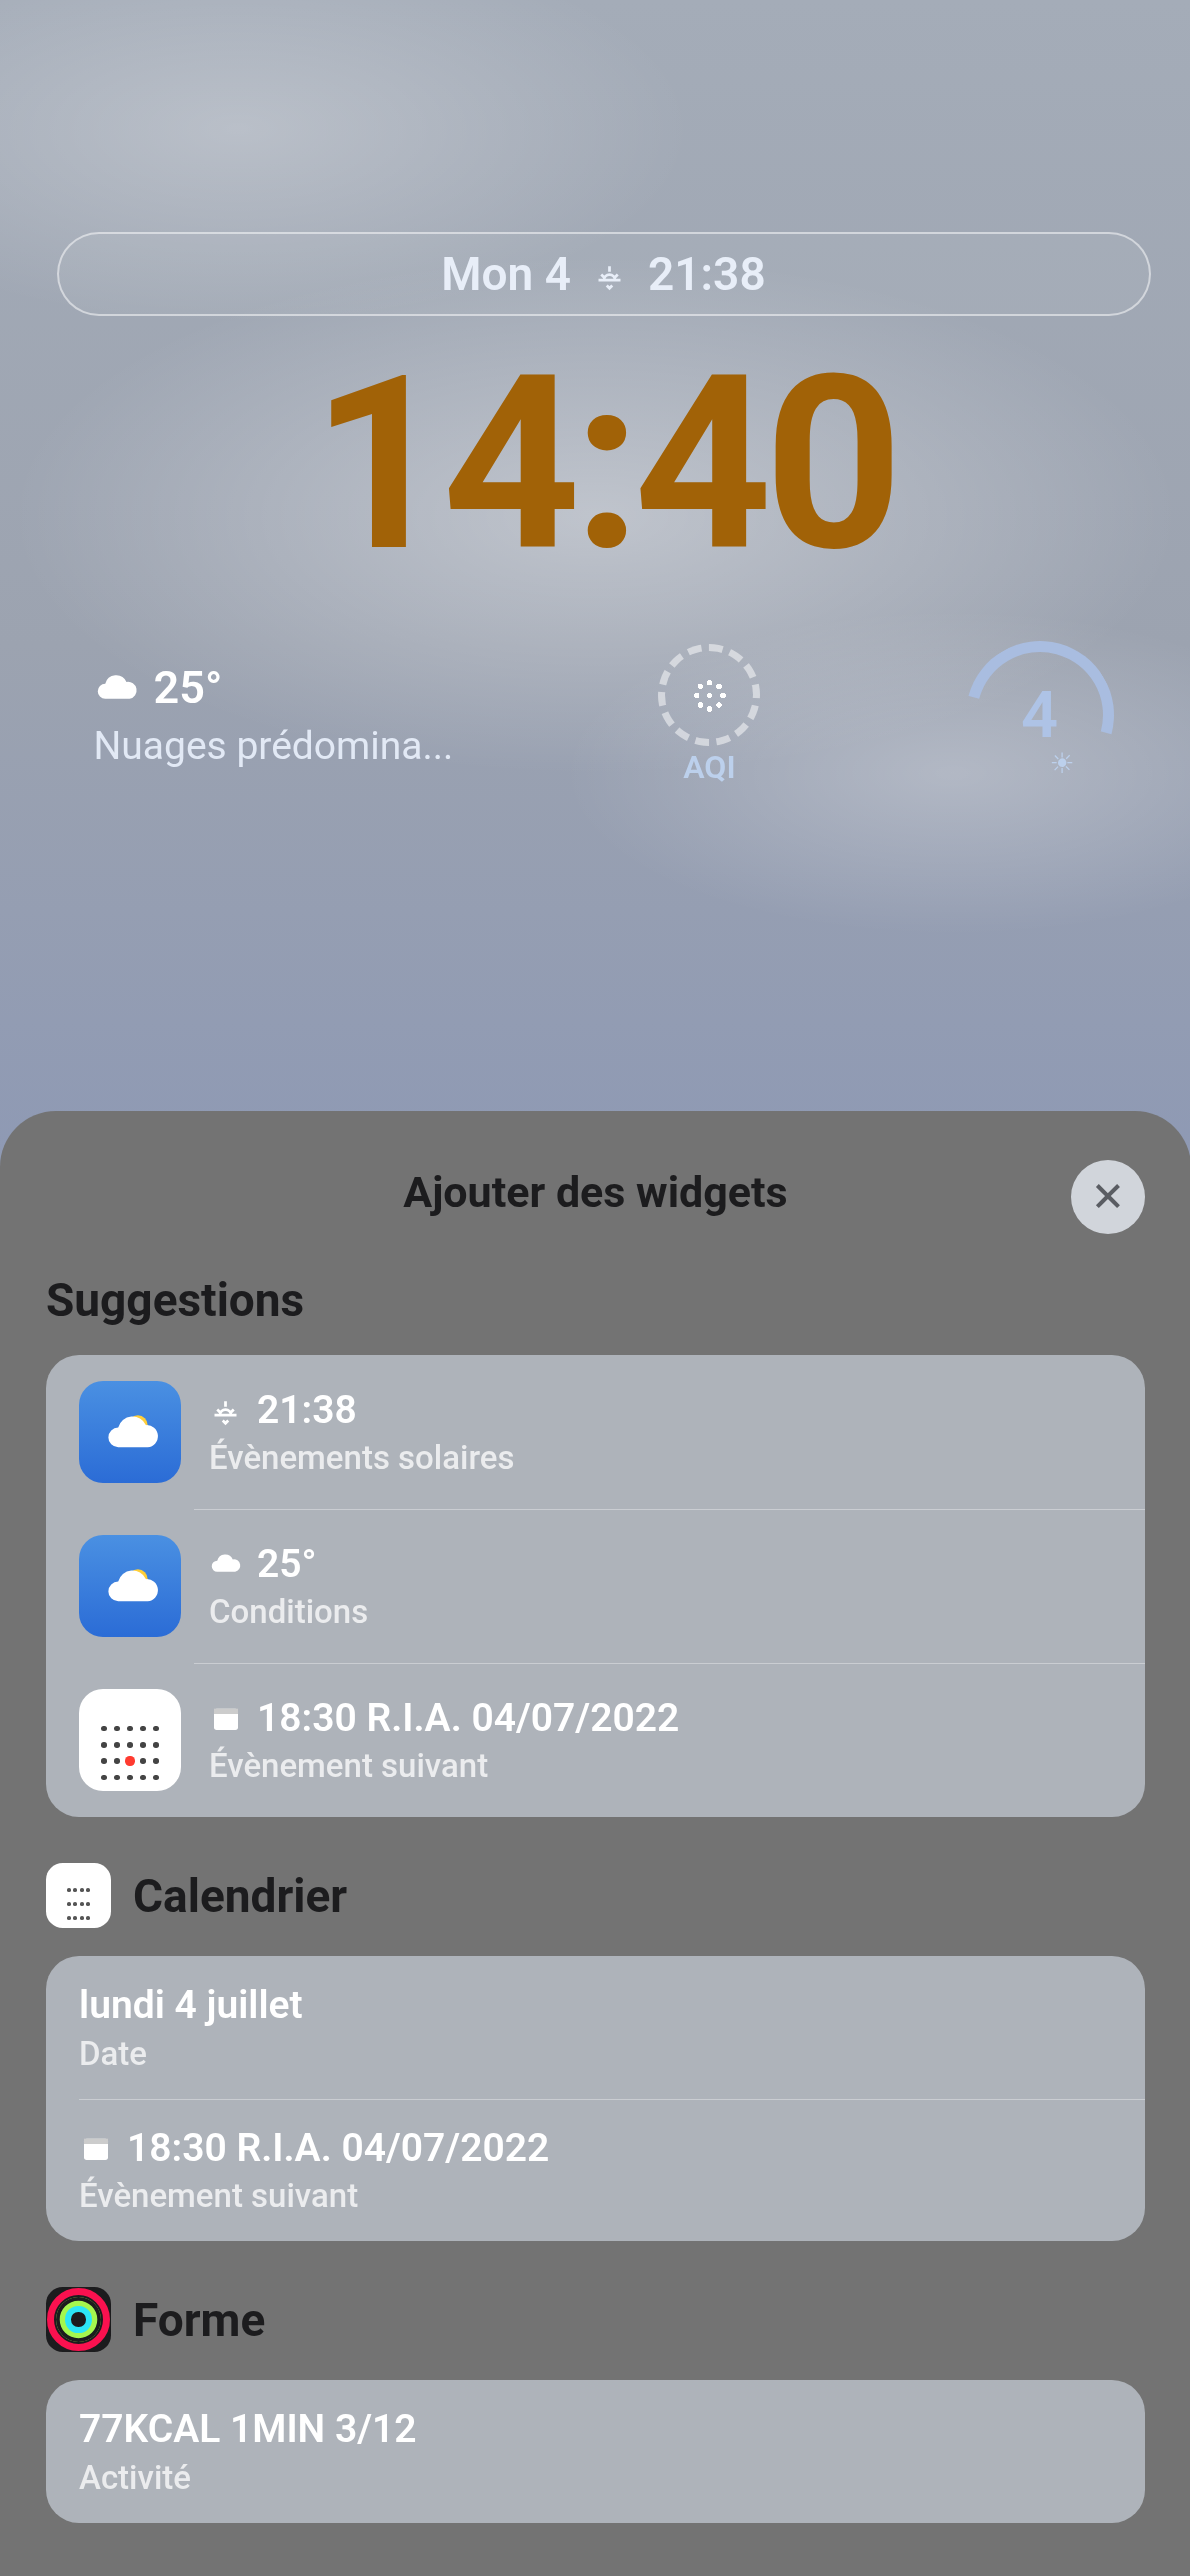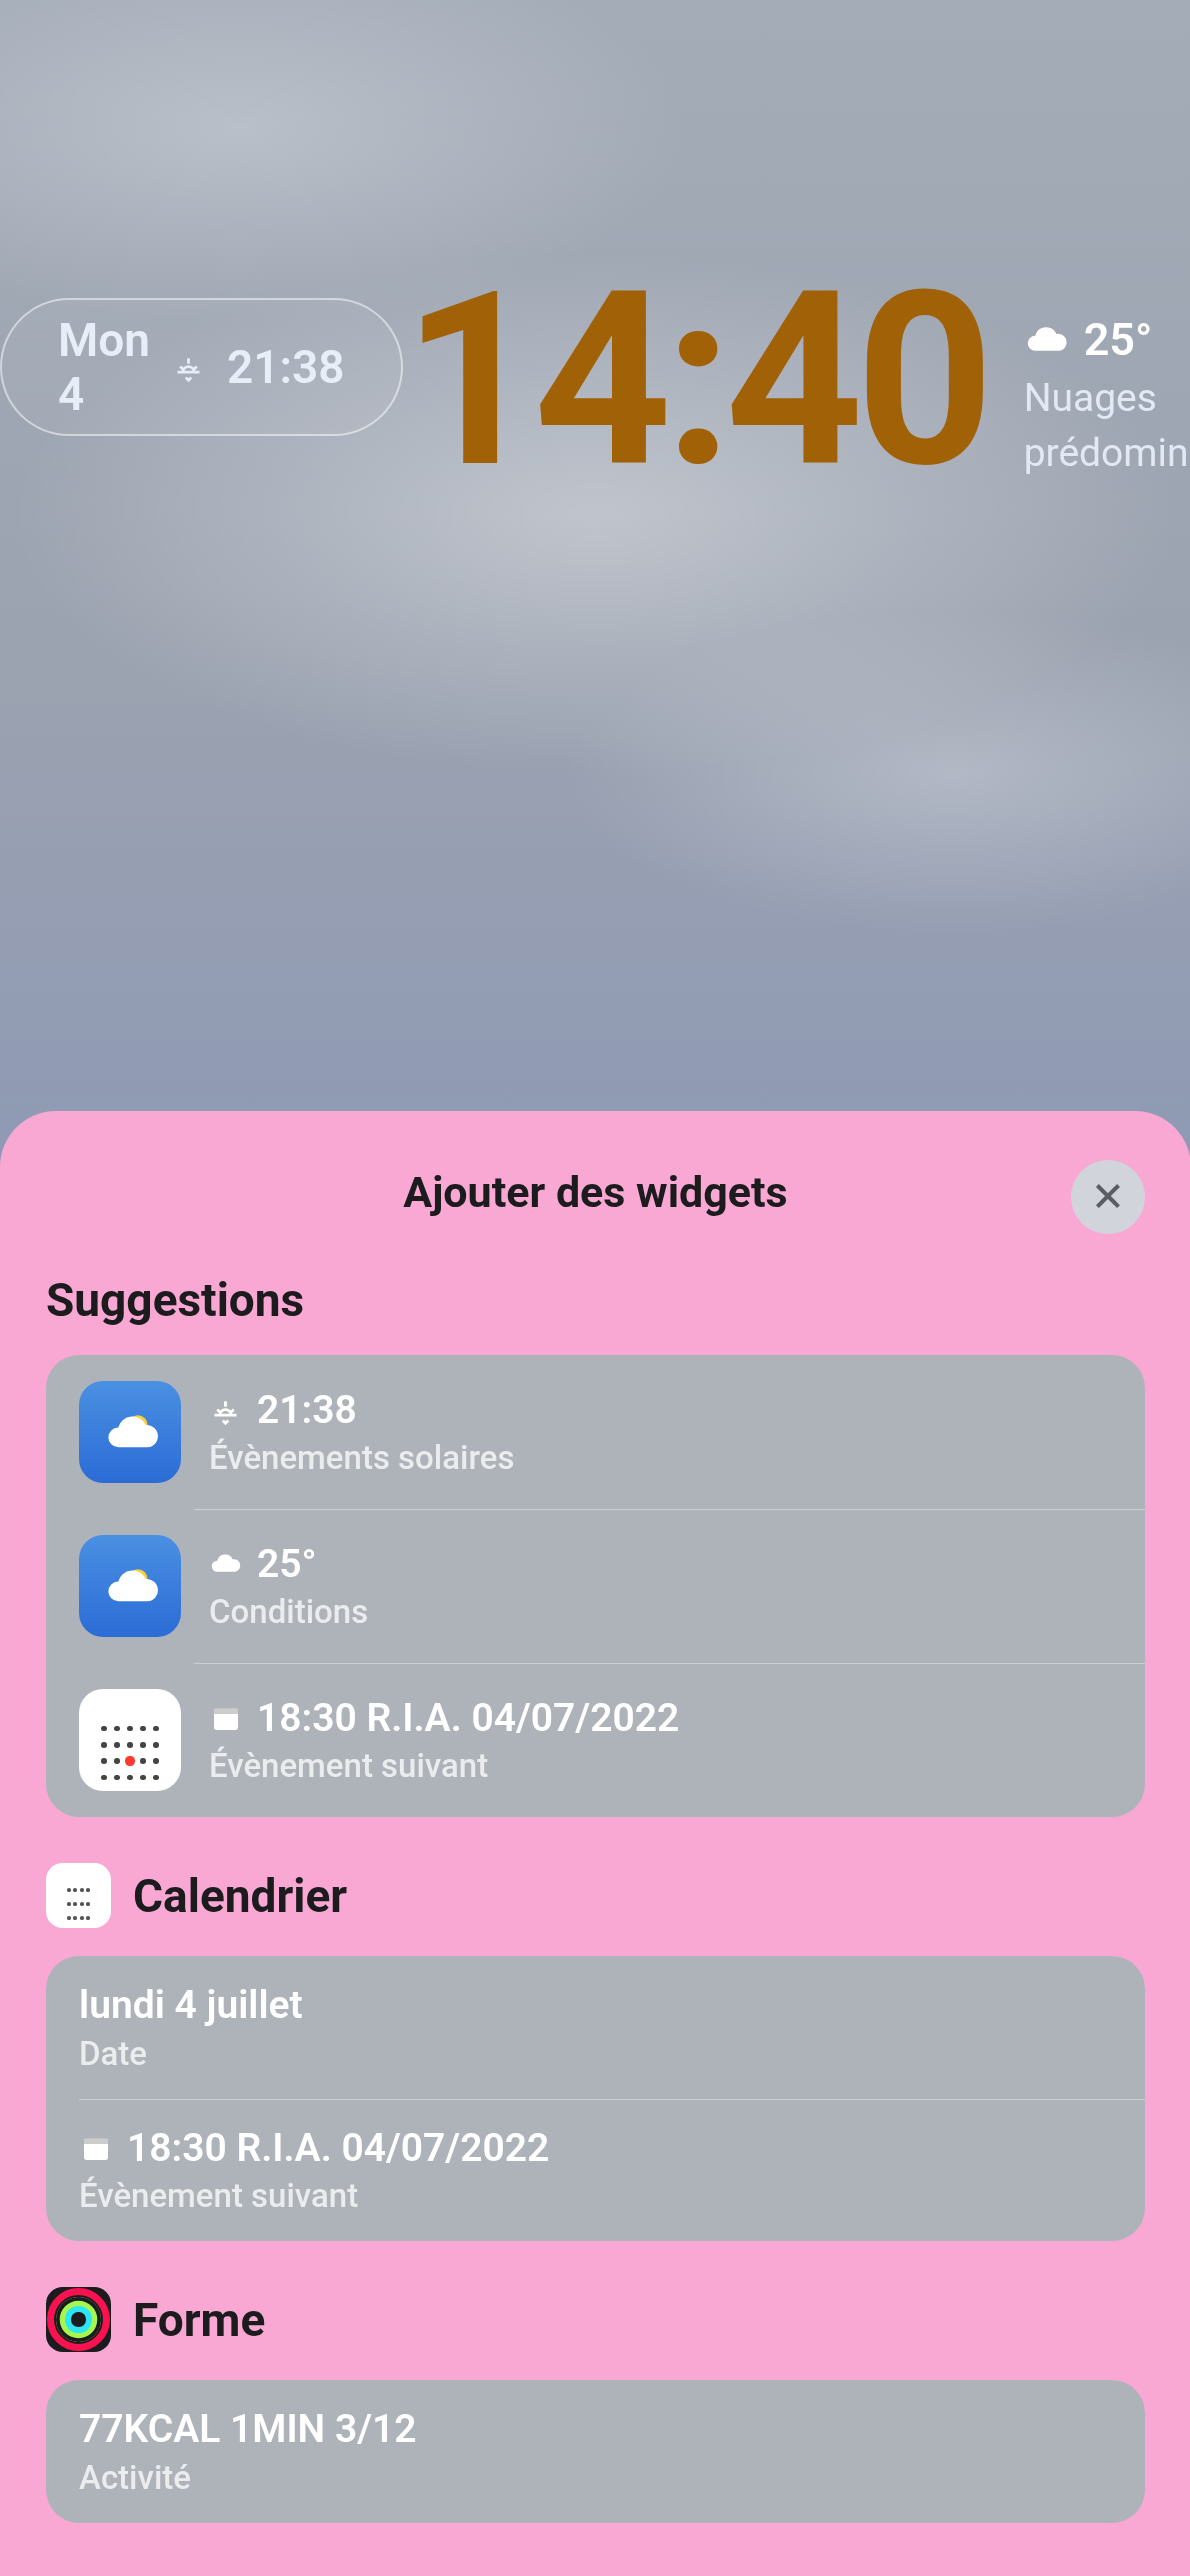--- a/index.html
+++ b/index.html
@@ -13,25 +13,26 @@
     inset: 0;
     background:
       radial-gradient(ellipse 835px 371px at 50% 20%, rgba(255,255,255,0.35), transparent 70%),
       radial-gradient(ellipse 649px 278px at 20% 5%, rgba(255,255,255,0.25), transparent 70%),
       radial-gradient(ellipse 556px 232px at 80% 30%, rgba(255,255,255,0.25), transparent 70%);
     pointer-events: none;
   }
   .lock-top {
     position: absolute;
     top: 232px;
-    left: 0; right: 0;
-    display: flex;
-    flex-direction: row;
+    left: 16px; right: 0;
+    display: flex;
+    flex-direction: column;
     align-items: center;
     color: #ffffff;
+    text-align: center;
   }
   .date-pill {
     border: 2.8px solid rgba(255,255,255,0.5);
     border-radius: 926px;
     padding: 13px 56px;
     display: flex;
     align-items: center;
     gap: 22px;
     font-size: 46px;
     font-weight: 600;
@@ -94,21 +95,21 @@
     border-right-color:#a9bde0;
     transform: rotate(-30deg);
   }
   .uv-num { font-size: 65px; font-weight: 600; color:#aec3e6; }
   .uv-sun { position:absolute; bottom:9.3px; right:39px; font-size:28px; color:#bcd0ec; }
 
   .sheet {
     position: absolute;
     bottom: 0; left: 0; right: 0;
     height: 1465px;
-    background: #f9a8d4;
+    background: #737373;
     border-radius: 56px 56px 0 0;
     padding: 56px 46px 0 46px;
   }
   .sheet-header {
     display: flex;
     align-items: center;
     justify-content: center;
     position: relative;
     margin-bottom: 56px;
   }

